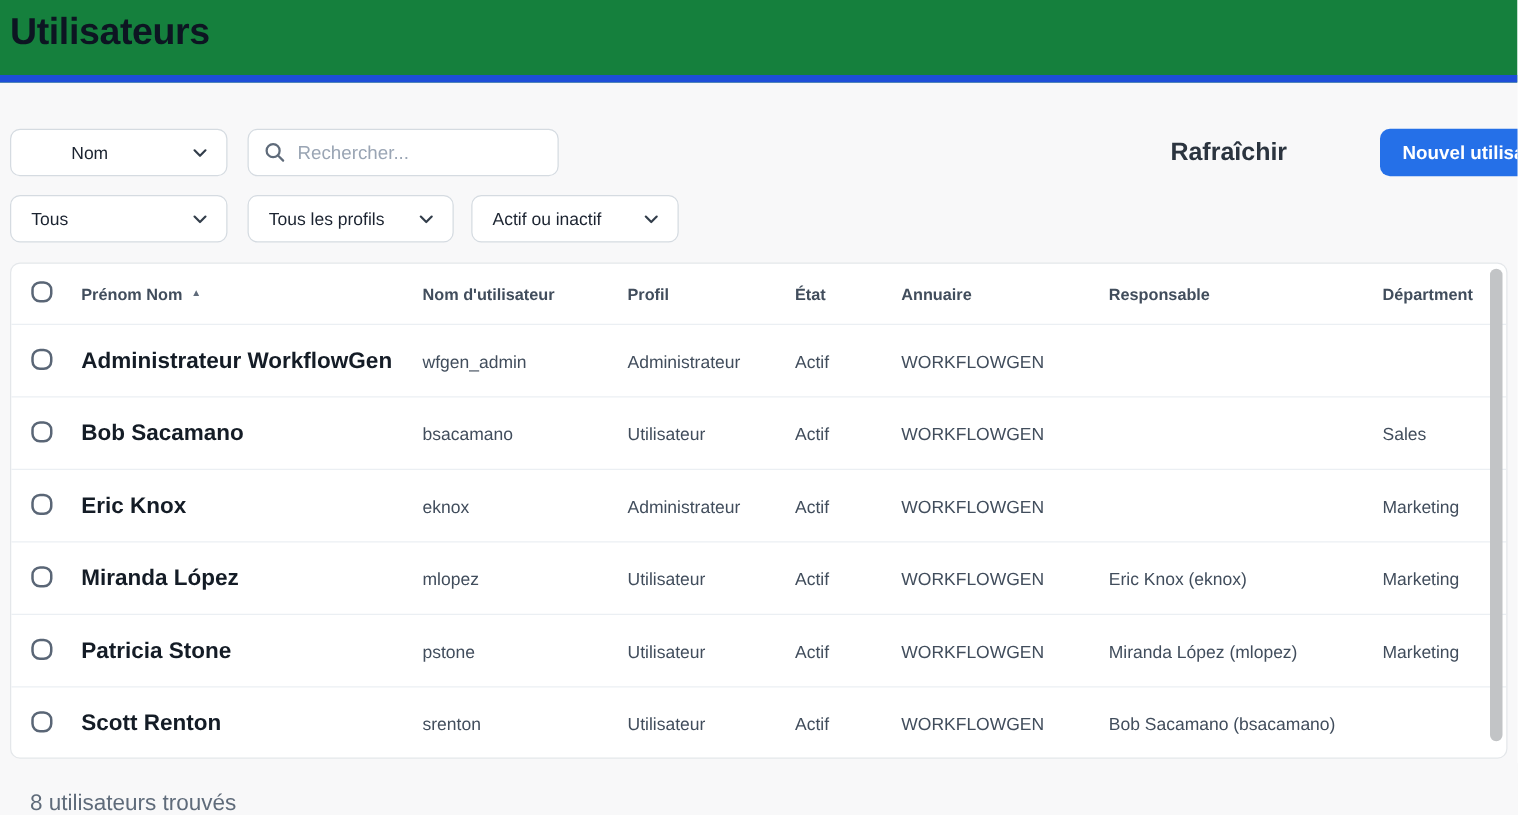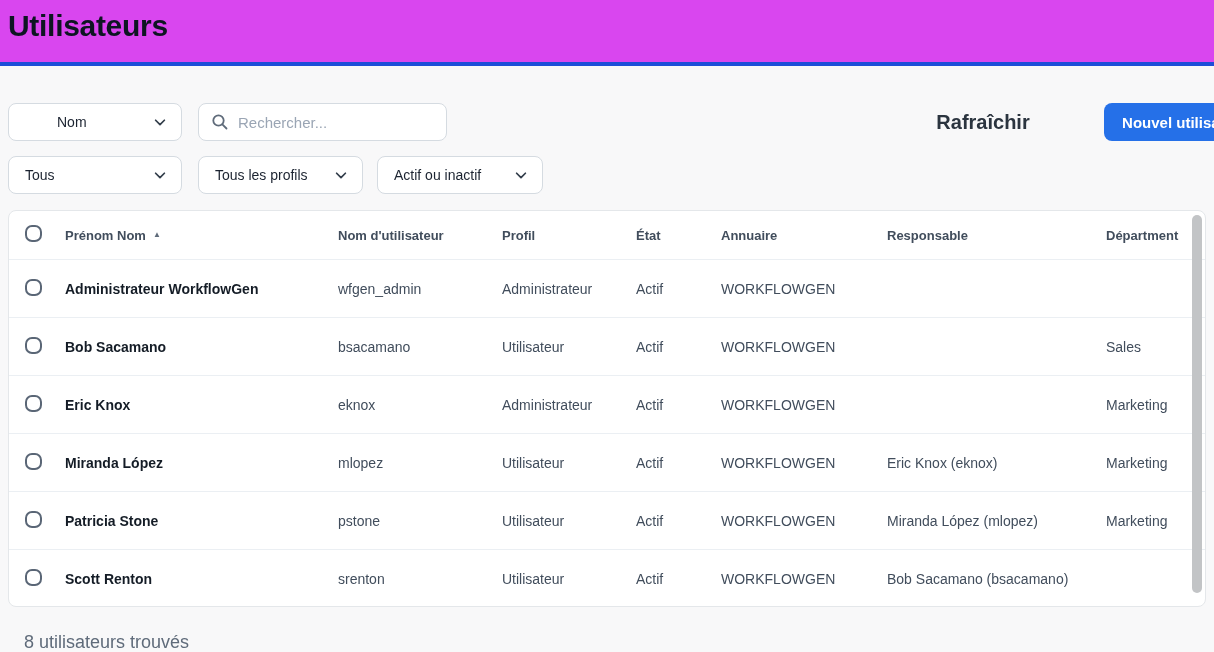--- a/index.html
+++ b/index.html
@@ -7,21 +7,21 @@
   body {
     font-family:"Liberation Sans", sans-serif;
     background:#f8f8f9;
     position:relative;
     overflow:hidden;
     color:#414d5c;
   }
   
   .page-header {
     position:absolute; top:0; left:0; width:1214px; height:66px;
-    background:#d946ef; border-bottom:4px solid #1d4ed8;
+    background:#15803d; border-bottom:6px solid #1d4ed8;
   }
   .page-title {
     position:absolute; left:8px; top:9px;
     font-size:30px; font-weight:700; color:#0d1522; letter-spacing:-0.3px;
   }
   
   .select-box, .search-box {
     position:absolute; height:38px; background:#ffffff;
     border:1px solid #d5dbe1; border-radius:8px;
     display:flex; align-items:center; font-size:14px; color:#1b2330;
@@ -59,21 +59,21 @@
     overflow:hidden;
   }
   .grid-row {
     display:grid;
     grid-template-columns:40px 273px 164px 134px 85px 166px 219px 1fr;
     align-items:center;
     padding-left:16px; padding-right:20px;
   }
   .thead { height:48px; font-size:13px; font-weight:700; color:#414d5c; }
   .trow  { height:58px; border-top:1px solid #ebeff3; font-size:14px; }
-  .cell-name { font-weight:700; color:#141c26; font-size:14px; }
+  .cell-name { font-weight:700; color:#141c26; font-size:18px; }
   .sort-arrow-icon { font-size:8px; color:#5f6b7a; margin-left:7px; position:relative; top:-1px; }
   .checkbox {
     width:17px; height:17px; border:2px solid #5a6676; border-radius:7px;
     background:#fff; cursor:pointer; display:inline-block;
   }
   .th-label { display:flex; align-items:center; }
   
   .scrollbar-track {
     position:absolute; top:2px; right:3px; width:10px; height:393px;
   }

